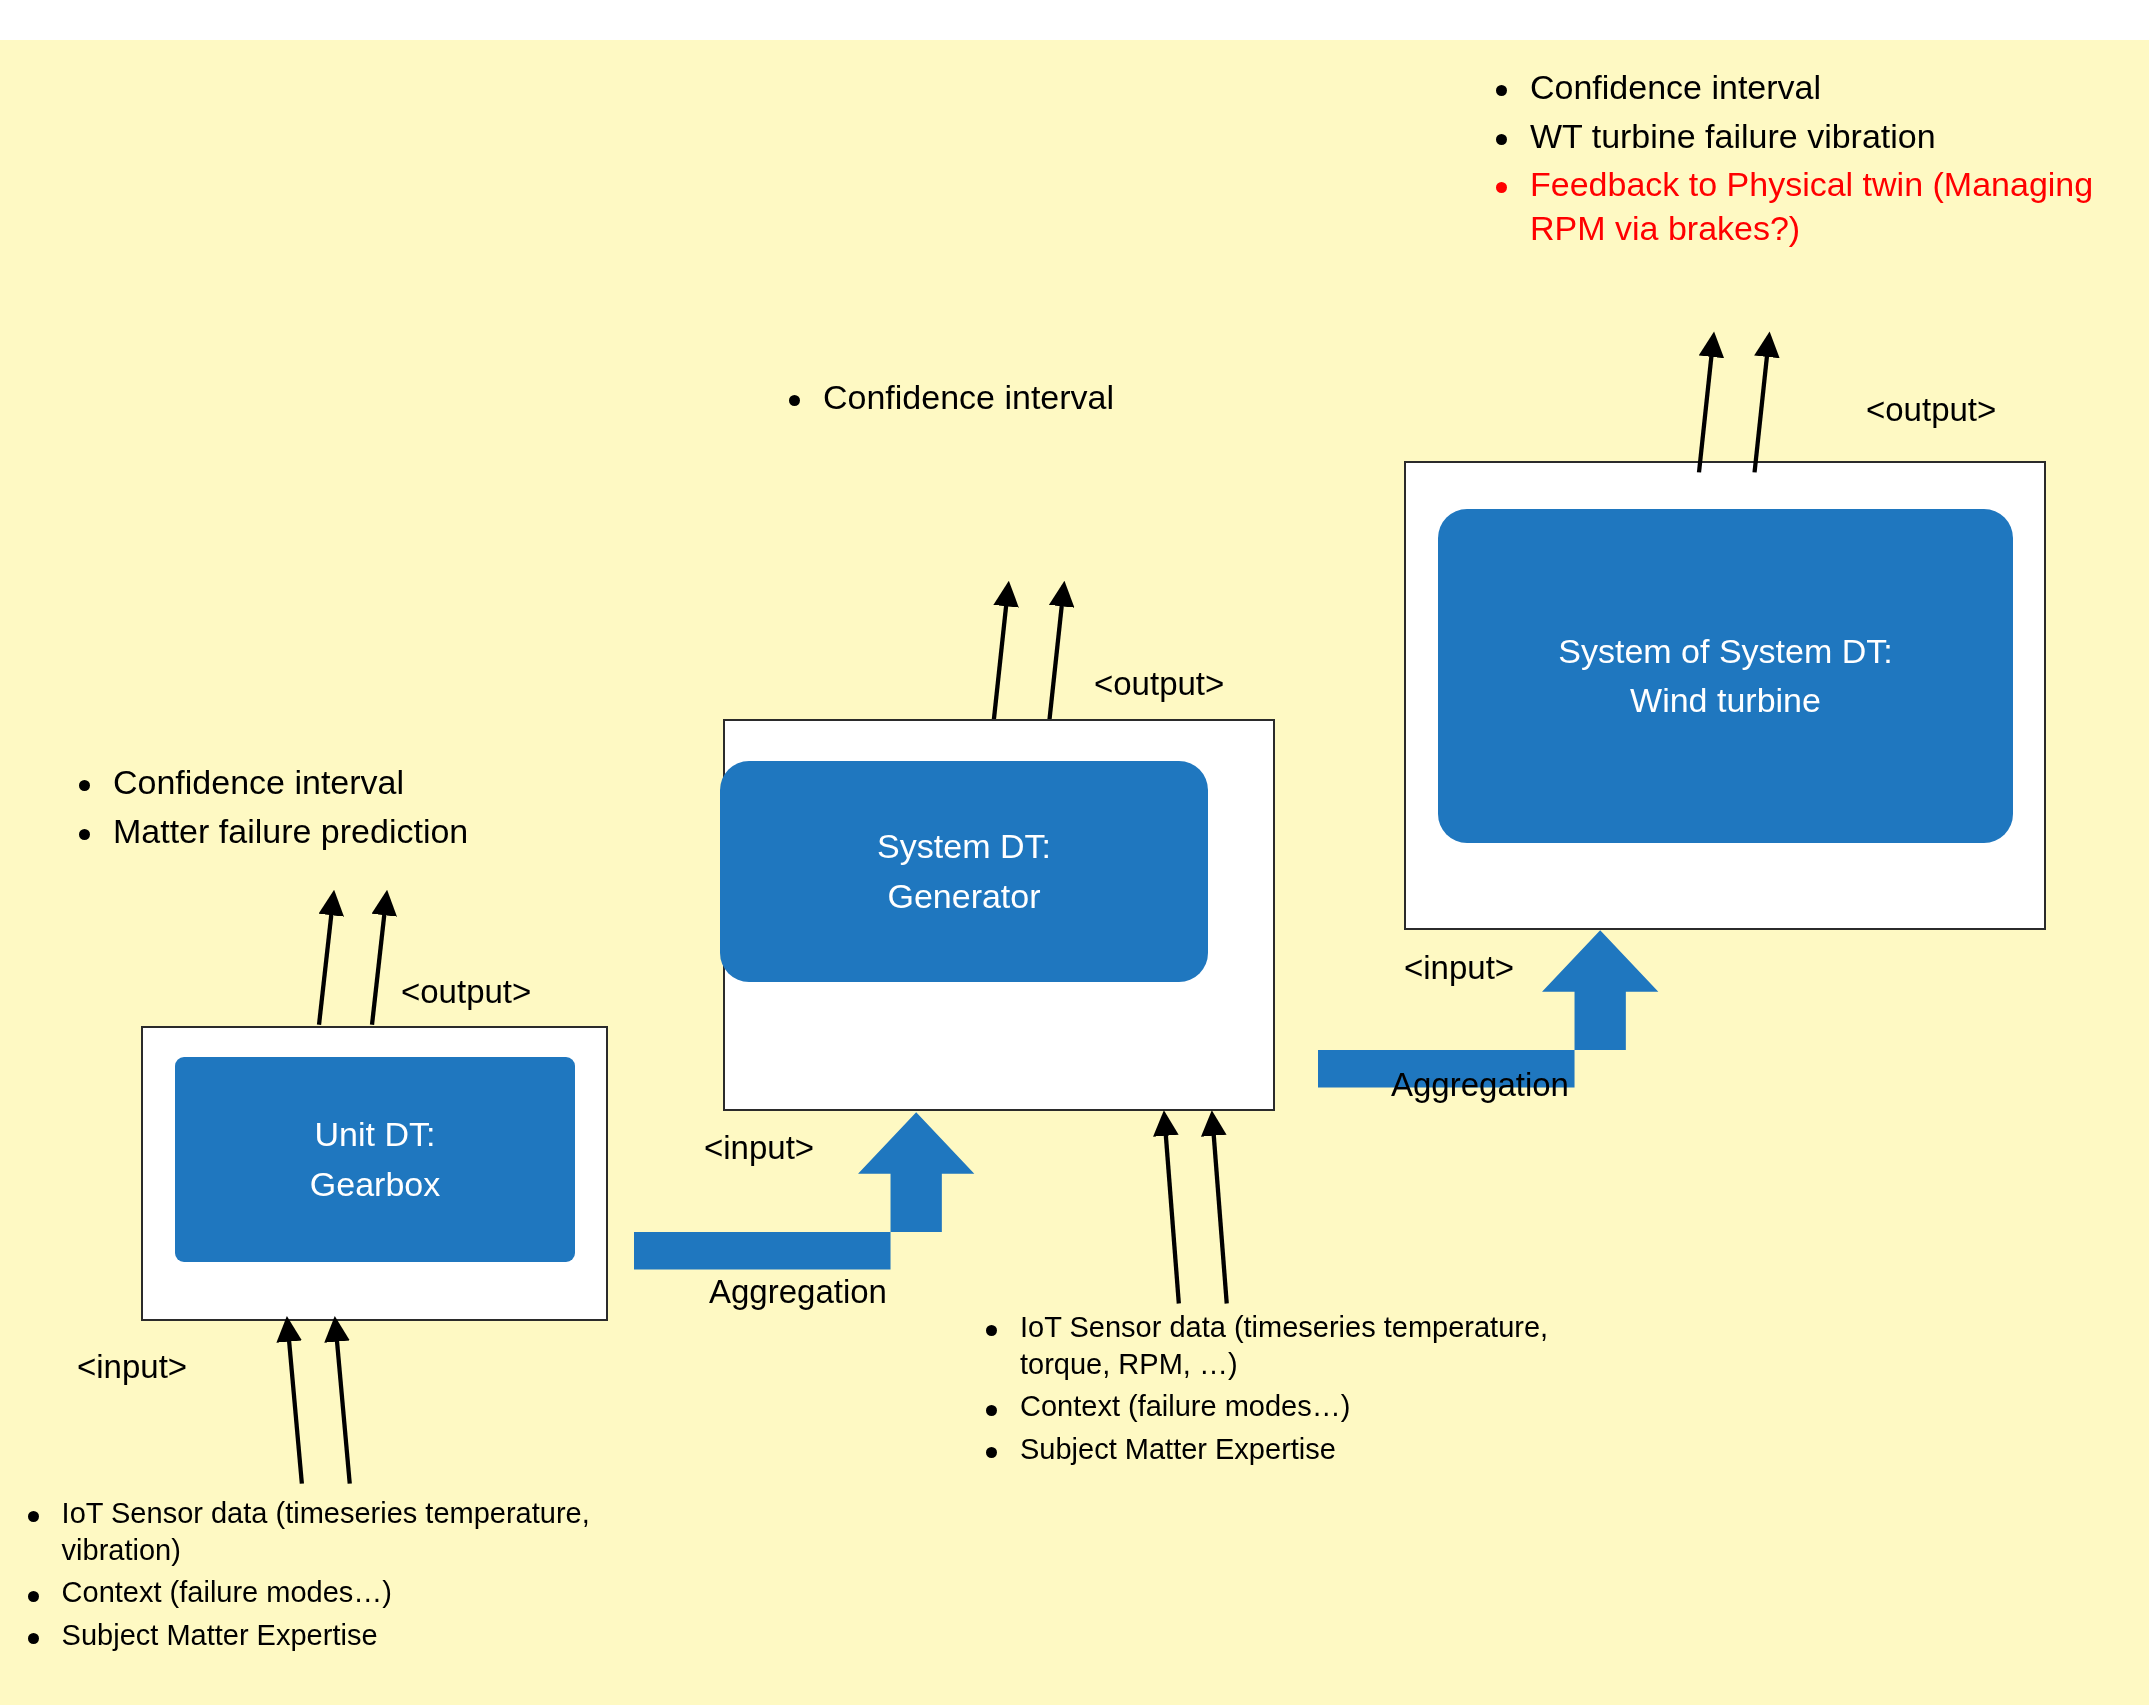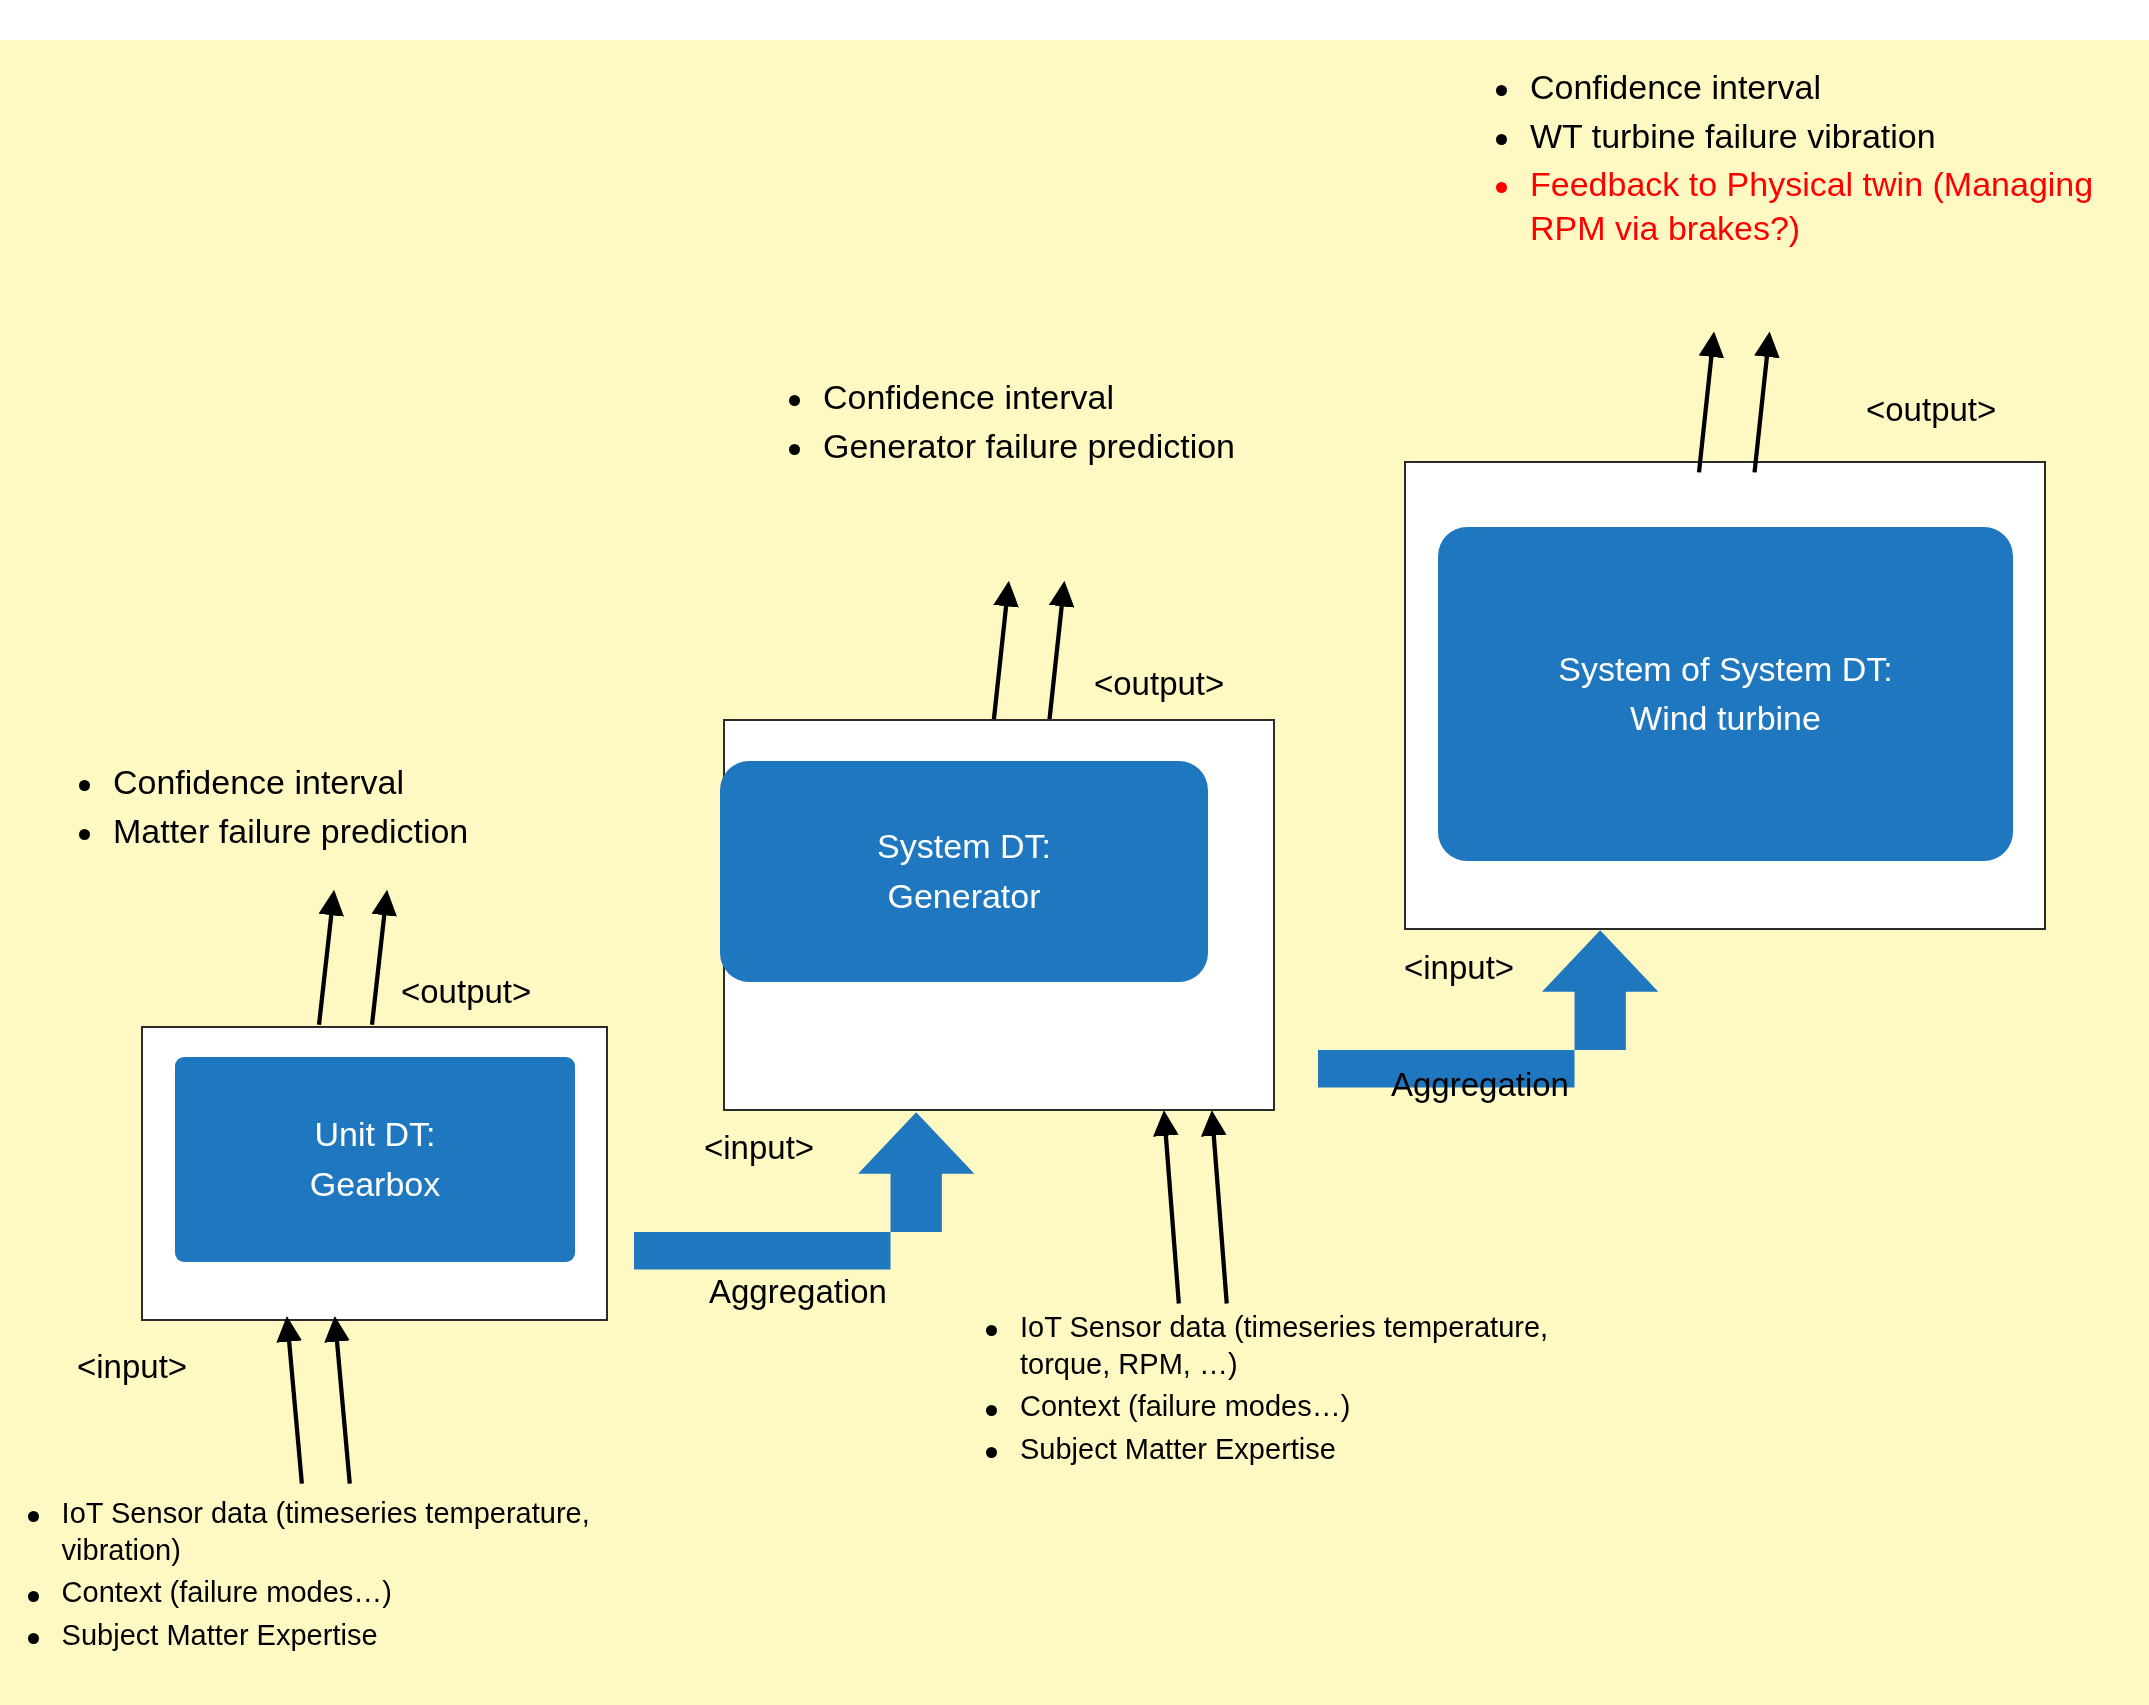--- a/index.html
+++ b/index.html
@@ -91,21 +91,21 @@
   <ul class="bullets abs f-big" style="left:1477px; top:26px; width:651px;">
     <li>Confidence interval</li>
     <li>WT turbine failure vibration</li>
     <li class="red">Feedback to Physical twin (Managing RPM via brakes?)</li>
   </ul>
 
   <div class="tag abs" style="left:1866px; top:351px;">&lt;output&gt;</div>
 
   <div class="outer-box abs" style="left:1404px; top:421px; width:642px; height:469px;"></div>
 
-  <div class="dt-box abs" style="left:1438px; top:487px; width:575px; height:334px;">
+  <div class="dt-box abs" style="left:1438px; top:469px; width:575px; height:334px;">
     <div>System of System DT:</div>
     <div class="line2">Wind turbine</div>
   </div>
 
   <svg class="abs" style="left:1652px; top:291px; width:188px; height:146px;" viewBox="0 0 220 170" width="188" height="146">
     <defs>
       <marker id="ah1" viewBox="0 0 10 10" refX="8" refY="5" markerWidth="6" markerHeight="6" orient="auto-start-reverse">
         <path d="M 0 0 L 10 5 L 0 10 z" fill="#000"></path>
       </marker>
     </defs>
@@ -116,21 +116,20 @@
   <div class="tag abs" style="left:1404px; top:909px;">&lt;input&gt;</div>
 
   <svg class="abs" style="left:1318px; top:890px; width:419px; height:163px;" viewBox="0 0 490 190" width="419" height="163">
     <path d="M 0 140 L 0 184 L 300 184 L 300 72 L 262 72 L 330 0 L 398 72 L 360 72 L 360 140 Z" fill="#1f77bf"></path>
   </svg>
 
   <div class="agg-label abs" style="left:1391px; top:1026px;">Aggregation</div>
 
   <ul class="bullets abs f-big" style="left:770px; top:336px; width:479px;">
     <li>Confidence interval</li>
-    <li>Generator failure prediction</li>
   </ul>
 
   <svg class="abs" style="left:967px; top:539px; width:163px; height:154px;" viewBox="0 0 190 180" width="163" height="154">
     <line x1="30" y1="175" x2="48" y2="8" stroke="#000" stroke-width="5" marker-end="url(#ah1)"></line>
     <line x1="95" y1="175" x2="113" y2="8" stroke="#000" stroke-width="5" marker-end="url(#ah1)"></line>
   </svg>
 
   <div class="tag abs" style="left:1094px; top:625px;">&lt;output&gt;</div>
 
   <div class="outer-box abs" style="left:723px; top:679px; width:552px; height:392px;"></div>

